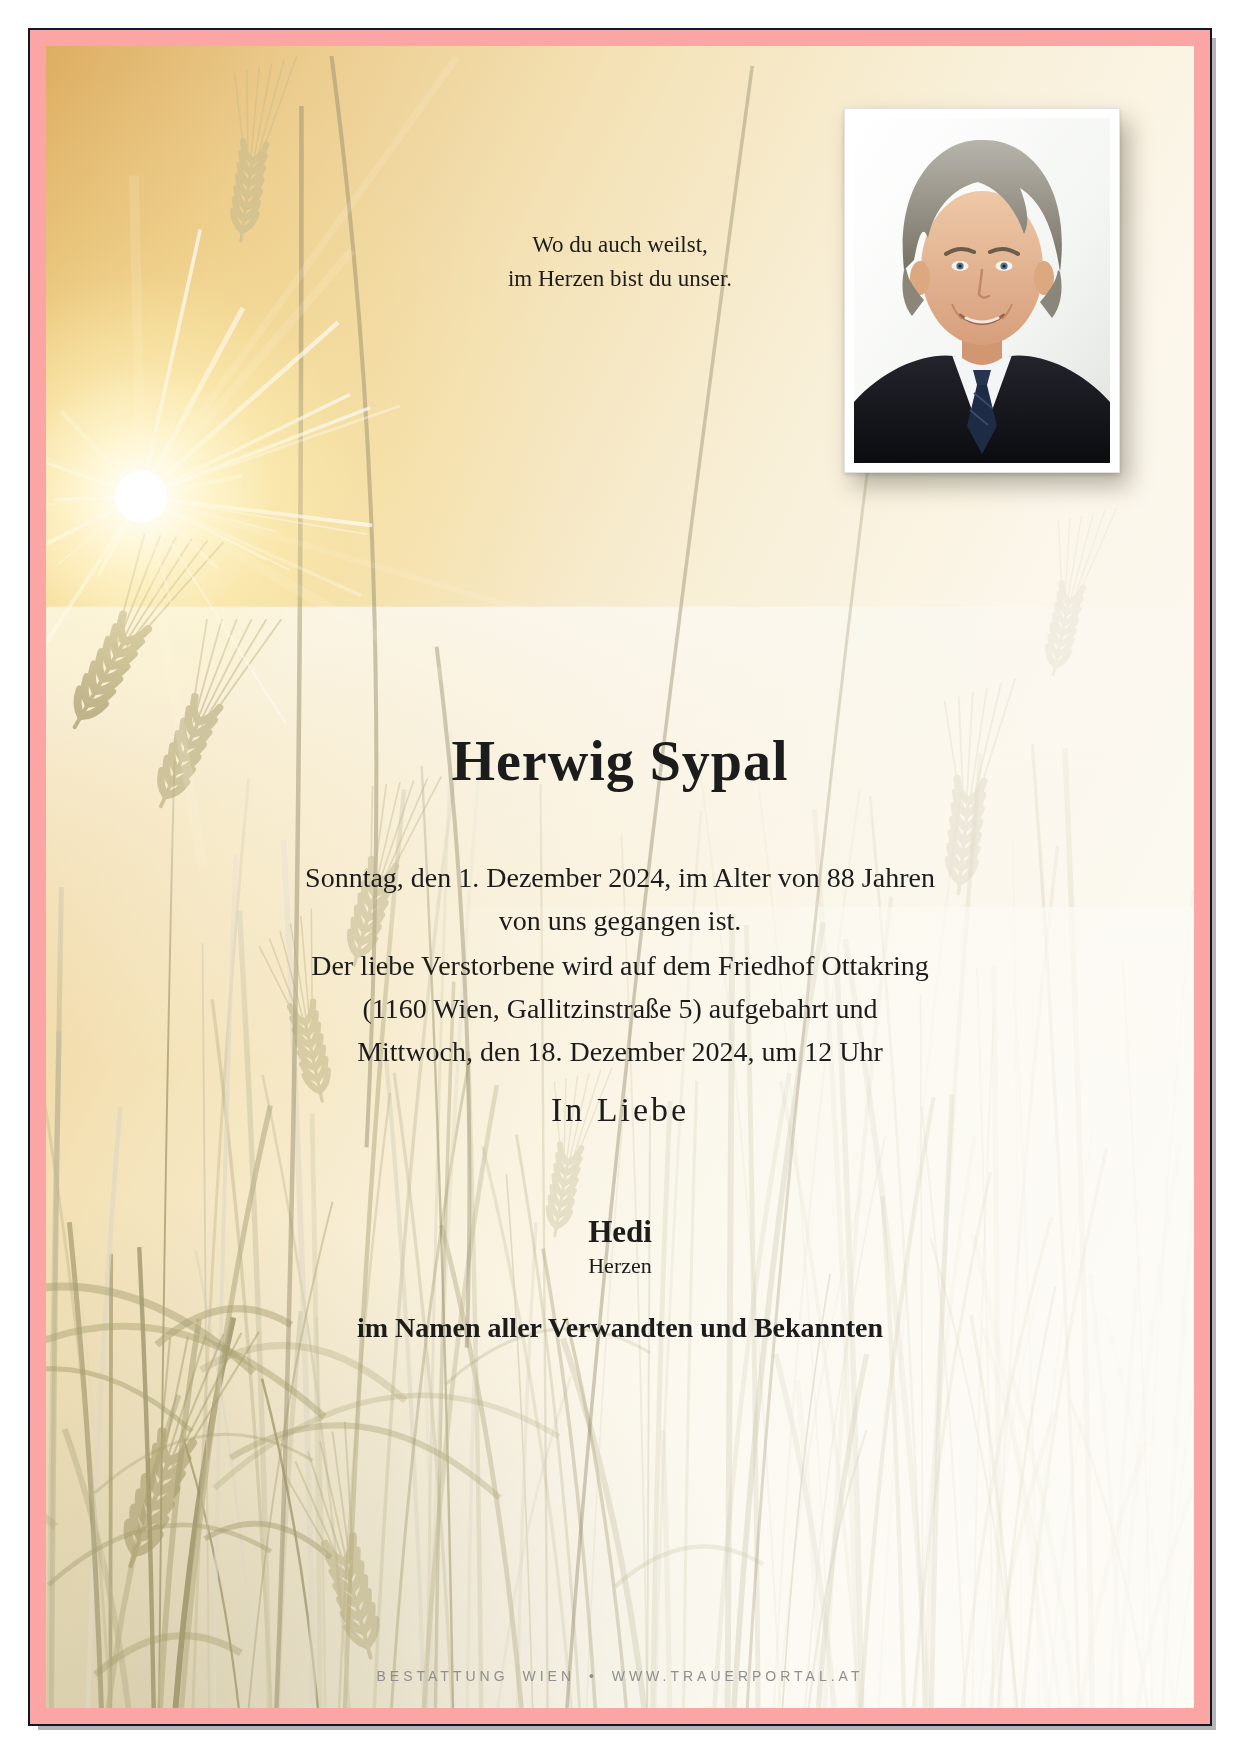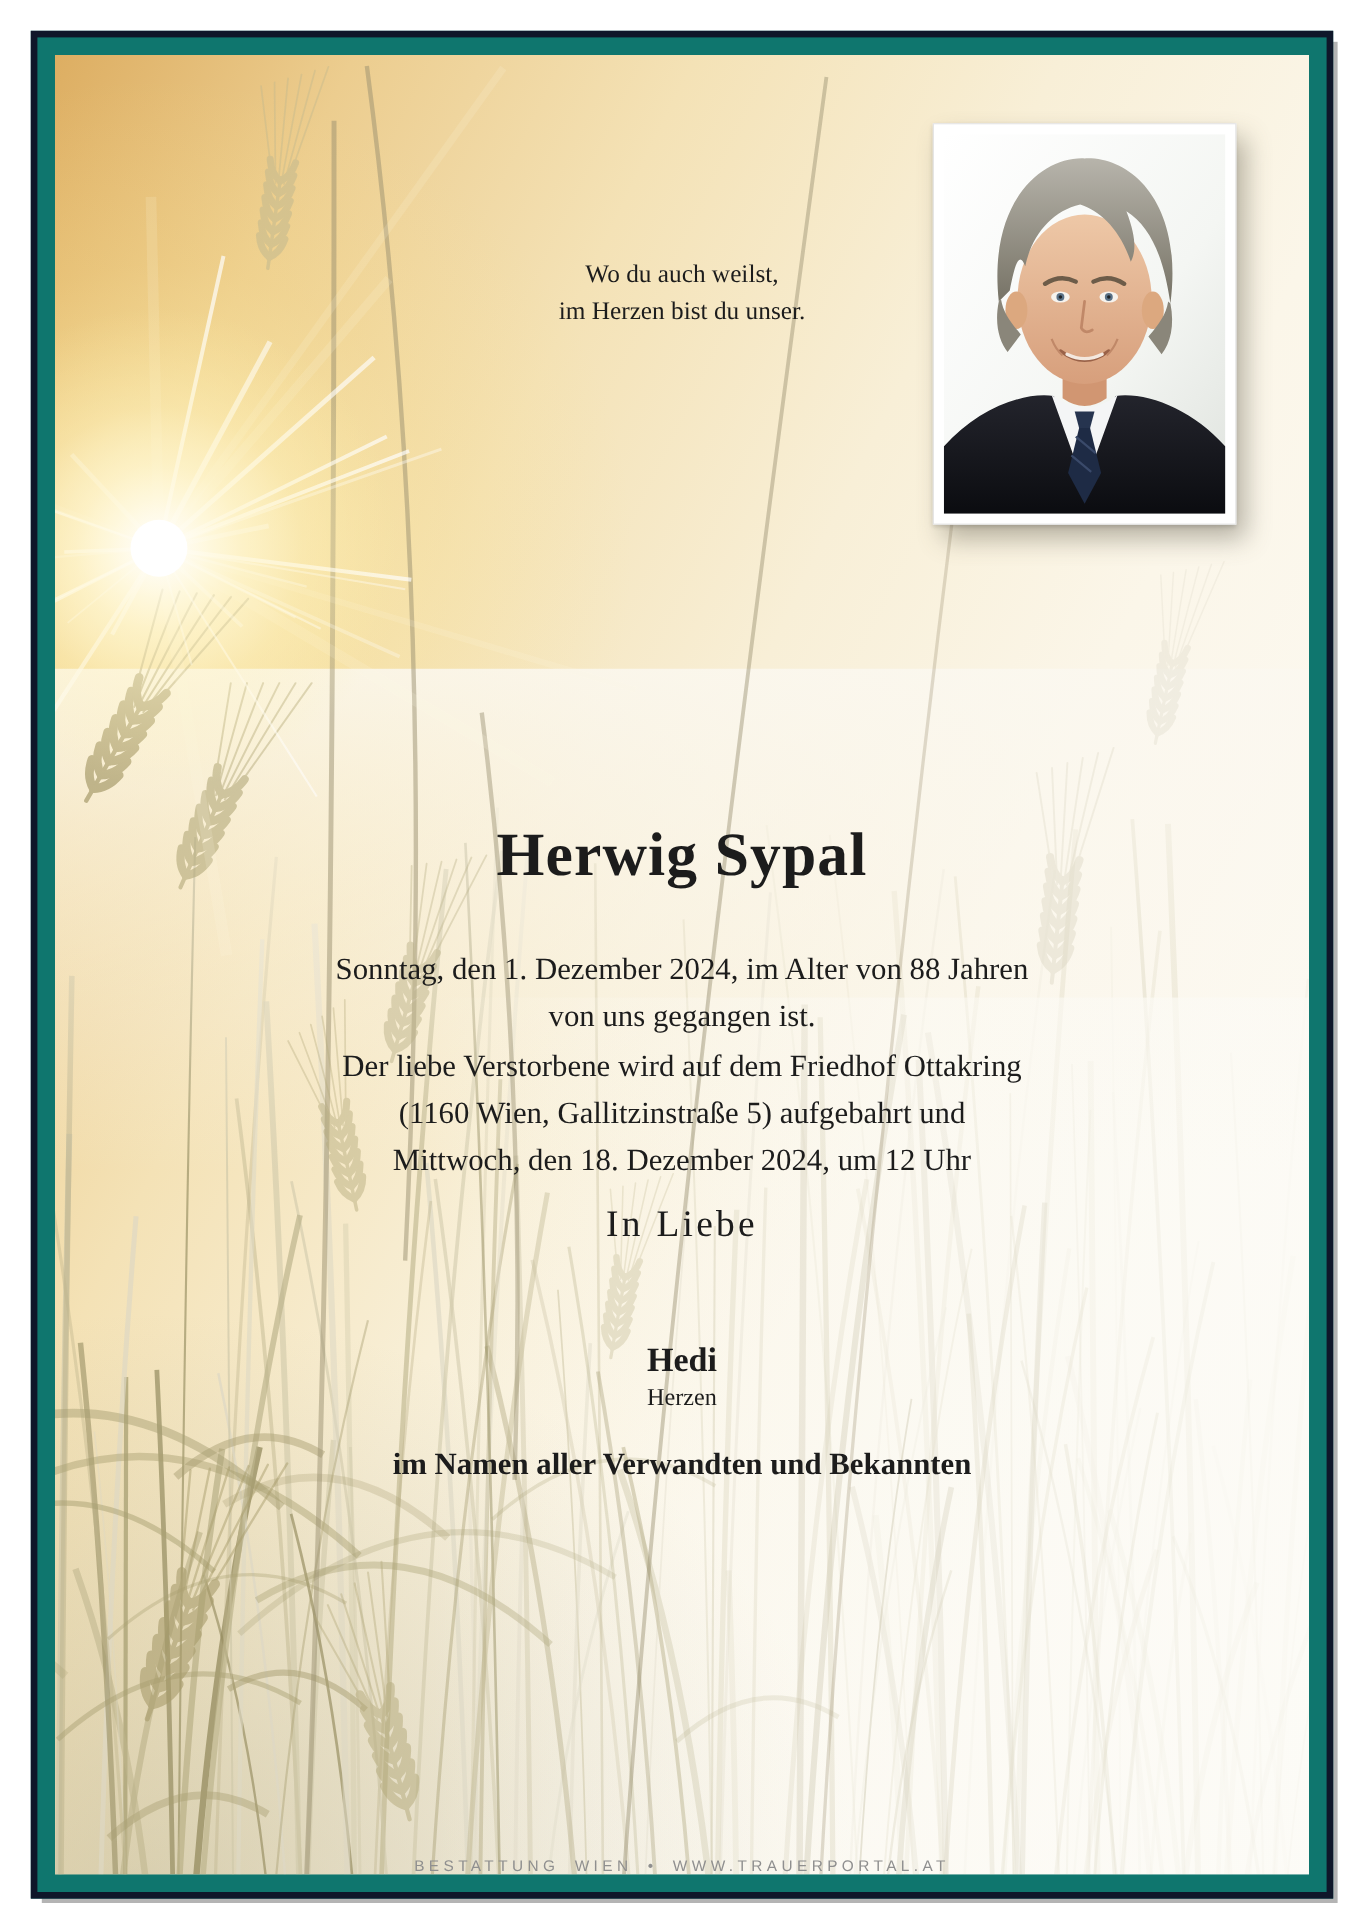--- a/index.html
+++ b/index.html
@@ -3,23 +3,23 @@
 <meta charset="utf-8">
 <style>
   html,body{margin:0;padding:0}
   body{
     width:1240px;height:1754px;position:relative;overflow:hidden;
     background:#ffffff;color:#1c1c1c;
     font-family:"Liberation Serif",serif;
   }
   .frame{
     position:absolute;inset:28px;
-    border:6px solid #0f172a;
+    border:2px solid #0f172a;
     box-shadow:7px 7px 0 -3px #b4b4b4;
-    background:#0f766e;
+    background:#fca5a5;
   }
   .content{
     position:absolute;inset:16px;
     overflow:hidden;
     background-image:
       radial-gradient(circle at 95px 450px,
         rgba(255,255,255,.97) 0px, rgba(255,247,210,.88) 45px,
         rgba(252,233,160,.50) 130px, rgba(250,225,140,.22) 260px,
         rgba(250,225,140,0) 430px),
       radial-gradient(ellipse 950px 800px at 8% 102%,
@@ -36,21 +36,21 @@
   .passing{top:810px;font-size:28px;line-height:43px}
   .funeral{top:898px;font-size:28px;line-height:43px}
   .closing{top:1045px;font-size:34px;letter-spacing:3px}
   .mourner{top:1168px;font-size:31px;font-weight:bold}
   .relation{top:1207px;font-size:22px}
   .behalf{top:1266px;font-size:28px;font-weight:bold}
   .placedate{top:1408px;font-size:28px}
   .footer{
     top:1622px;font-size:14px;color:#8f8f8f;
     font-family:"Liberation Sans",sans-serif;
-    letter-spacing:4px;word-spacing:6px;margin-top:16px;
+    letter-spacing:4px;word-spacing:6px;
   }
   .photo-frame{
     position:absolute;left:798px;top:62px;width:256px;height:345px;
     background:#ffffff;padding:9px;border:1px solid #e3e3e3;
     box-shadow:0 2px 4px rgba(0,0,0,.15), 9px 13px 22px rgba(95,90,75,.45);
   }
   .photo-frame svg{display:block}
 </style>
 </head>
 <body>
@@ -546,21 +546,21 @@
         <path d="M120,275 L138,290 M116,292 L134,307" stroke="#3a4a6a" stroke-width="2"></path>
       </svg>
     </div>
 
     <div class="tblock epitaph">
       <div>Wo du auch weilst,</div>
       <div>im Herzen bist du unser.</div>
     </div>
 
 
-    <h1 class="tblock name" style="margin:16px">Herwig Sypal</h1>
+    <h1 class="tblock name" style="margin:4px">Herwig Sypal</h1>
 
     <div class="tblock passing">
       <div>Sonntag, den 1. Dezember 2024, im Alter von 88 Jahren</div>
       <div>von uns gegangen ist.</div>
     </div>
 
     <div class="tblock funeral">
       <div>Der liebe Verstorbene wird auf dem Friedhof Ottakring</div>
       <div>(1160 Wien, Gallitzinstraße 5) aufgebahrt und</div>
       <div>Mittwoch, den 18. Dezember 2024, um 12 Uhr</div>

